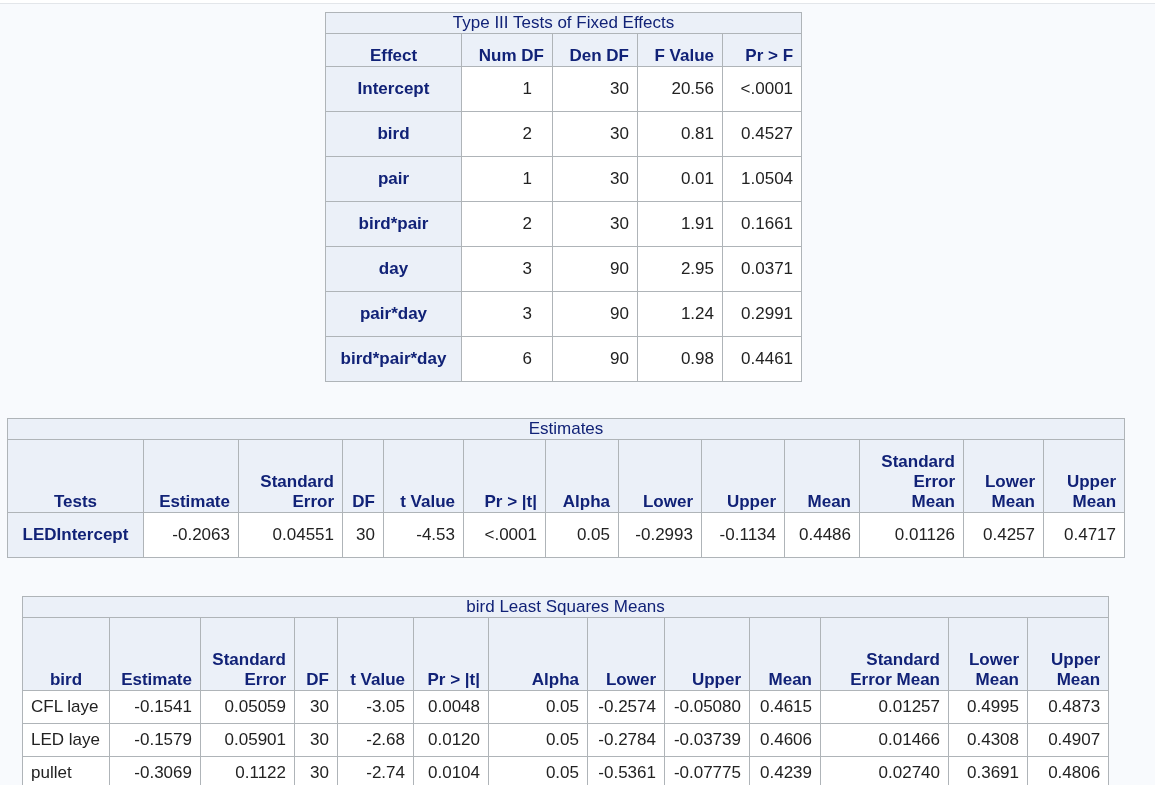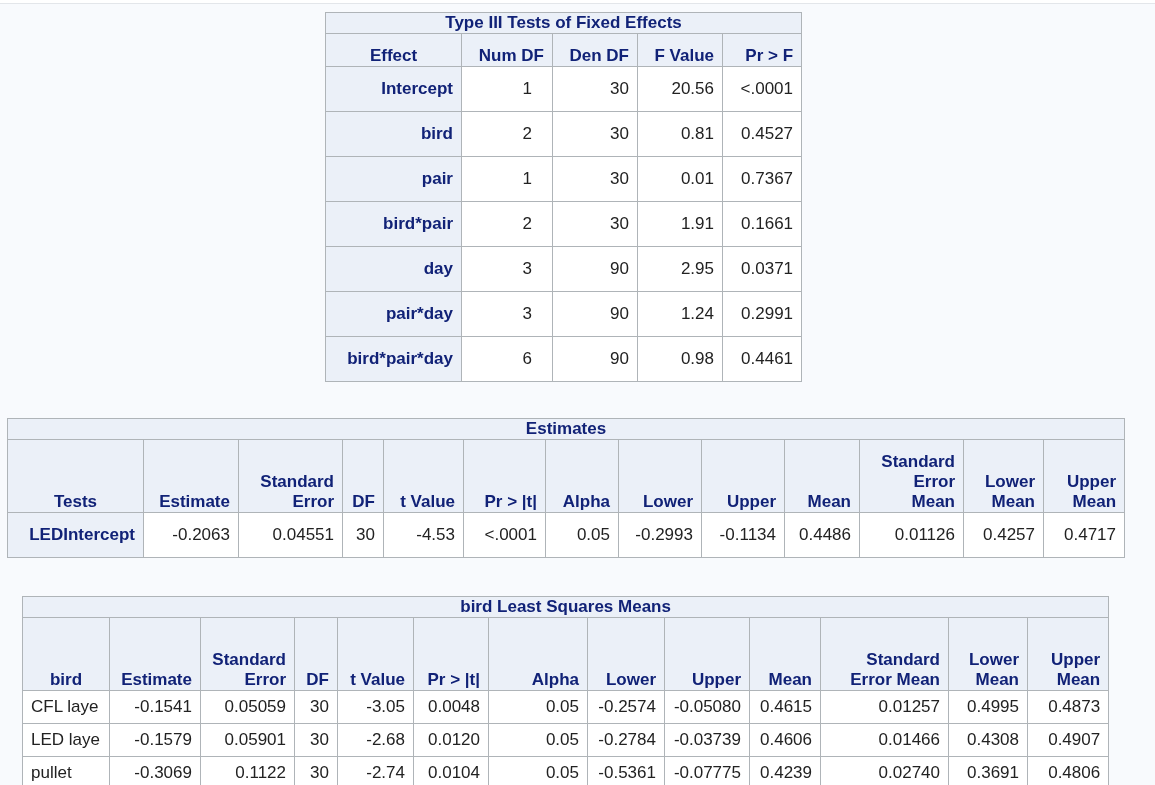--- a/index.html
+++ b/index.html
@@ -32,40 +32,40 @@
     border:1px solid var(--border);
     font-size:17px;
     line-height:20px;
     padding:0 8px;
     overflow:hidden;
     white-space:normal;
   }
   th.title{
     background:var(--header-bg);
     color:var(--navy);
-    font-weight:bold;
+    font-weight:normal;
     height:15px;
     vertical-align:middle;
   }
   th.colhead{
     background:var(--header-bg);
     color:var(--navy);
     font-weight:bold;
     text-align:right;
     vertical-align:bottom;
     padding:5px 8px 6px 8px;
     height:33px;
   }
   th.colhead.first{ text-align:center; }
   .t1 th.colhead, .t2 th.colhead{ height:73px; }
   tbody th.rowlabel{
     background:var(--header-bg);
     color:var(--navy);
     font-weight:bold;
-    text-align:right;
+    text-align:center;
     height:45px;
     vertical-align:middle;
   }
   tbody td{
     color:var(--text);
     text-align:right;
     height:33px;
     vertical-align:middle;
     background:var(--table-bg);
   }
@@ -114,21 +114,21 @@
         <td>2</td>
         <td>30</td>
         <td>0.81</td>
         <td>0.4527</td>
       </tr>
       <tr>
         <th class="rowlabel">pair</th>
         <td>1</td>
         <td>30</td>
         <td>0.01</td>
-        <td>0.7367</td>
+        <td>1.0504</td>
       </tr>
       <tr>
         <th class="rowlabel">bird*pair</th>
         <td>2</td>
         <td>30</td>
         <td>1.91</td>
         <td>0.1661</td>
       </tr>
       <tr>
         <th class="rowlabel">day</th>

